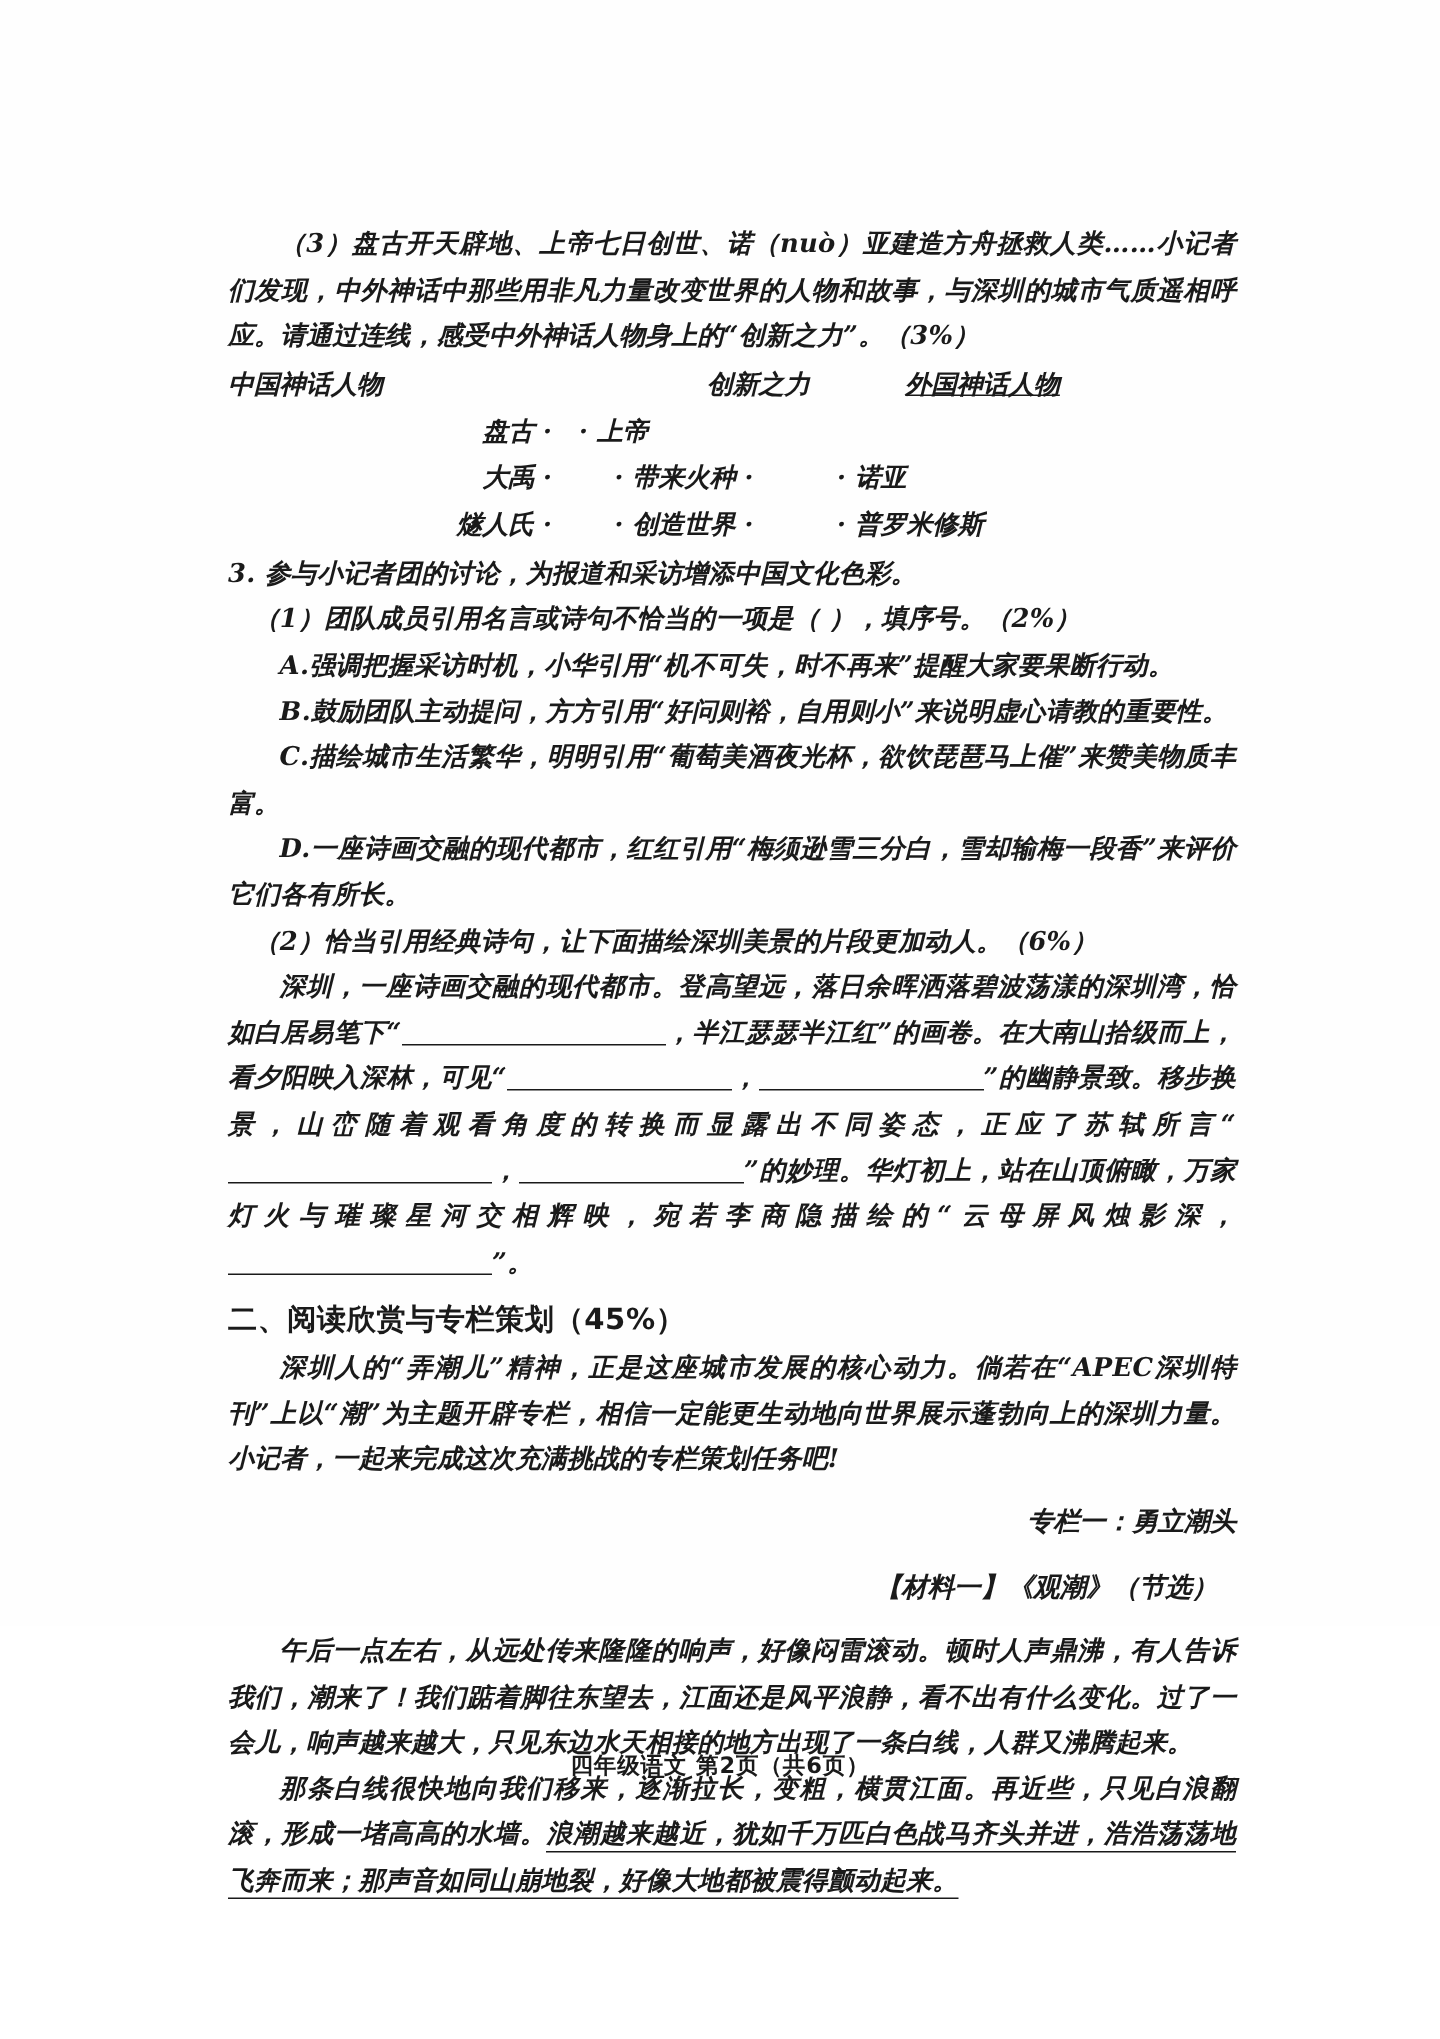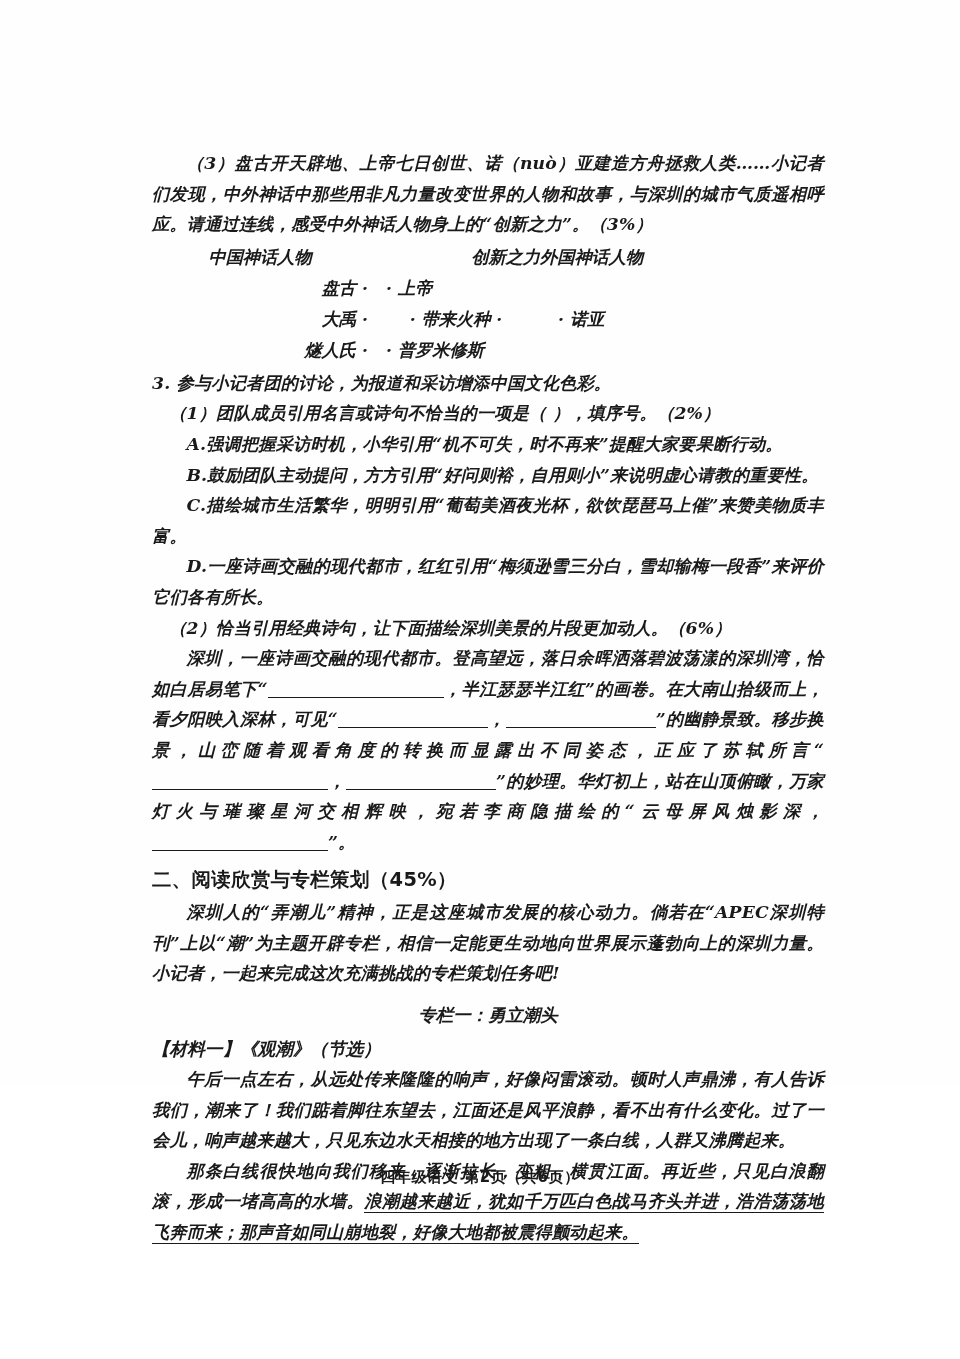--- a/index.html
+++ b/index.html
@@ -59,50 +59,51 @@
     font-weight: 700;
     font-style: italic;
   }
   .match-head {
     font-weight: 800;
   }
   .col-a { width: 216px; text-align: right; padding-right: 2px;}
   .col-b { width: 172px; text-align: center; }
   .col-c { width: 230px; text-align: left; padding-left: 16px;}
 
-  .match-head .col-a { width: 216px; text-align: center; padding-right: 0;}
+  .match-head .col-a { width: 216px; text-align: left; padding-right: 0;}
   .match-head .col-b { width: 172px; text-align: right; }
-  .match-head .col-c { width: 230px; padding-left: 0;}
+  .match-head .col-c { width: 230px; text-align: center; padding-left: 0; text-decoration: underline;}
 
   .dot { font-weight: 900; }
 
   
   .h-section {
     font-size: 19.4px;
     line-height: 34px;
     font-weight: 700;
     margin: 6px 0 0 0;
     font-style: normal;
     font-family: "DejaVu Sans", "Liberation Sans", sans-serif;
     letter-spacing: 0.4px;
   }
   .h-center {
-    text-align: center;
+    text-align: right;
     font-size: 17.4px;
     line-height: 32px;
     font-weight: 800;
     font-style: italic;
     margin: 7px 0 2px 0;
   }
   .h-material {
     font-size: 17.6px;
     line-height: 31px;
     font-weight: 800;
     font-style: italic;
-    margin: 0;
+    margin: 12px;
+    text-align: right;
   }
 
   
   .blank {
     display: inline-block;
     border-bottom: 1.7px solid #1a1a1a;
     vertical-align: -3px;
     height: 17px;
   }
   .b-md { width: 150px; }
@@ -149,20 +150,21 @@
       </div>
 
       <div class="match-row">
         <div class="col-a"><span>大禹</span> <span class="dot">·</span></div>
         <div class="col-b"><span class="dot">·</span> <span>带来火种</span> <span class="dot">·</span></div>
         <div class="col-c"><span class="dot">·</span> <span>诺亚</span></div>
       </div>
 
       <div class="match-row">
         <div class="col-a"><span>燧人氏</span> <span class="dot">·</span></div>
+        <div class="col-b"><span class="dot">·</span> <span>创造世界</span> <span class="dot">·</span></div>
         <div class="col-c"><span class="dot">·</span> <span>普罗米修斯</span></div>
       </div>
     </div>
 
     <p class="p">3. 参与小记者团的讨论，为报道和采访增添中国文化色彩。</p>
 
     <p class="p indent1">（1）团队成员引用名言或诗句不恰当的一项是（      ），填序号。（2%）</p>
 
     <p class="p indent2">A.强调把握采访时机，小华引用“机不可失，时不再来”提醒大家要果断行动。</p>
     <p class="p indent2">B.鼓励团队主动提问，方方引用“好问则裕，自用则小”来说明虚心请教的重要性。</p>

